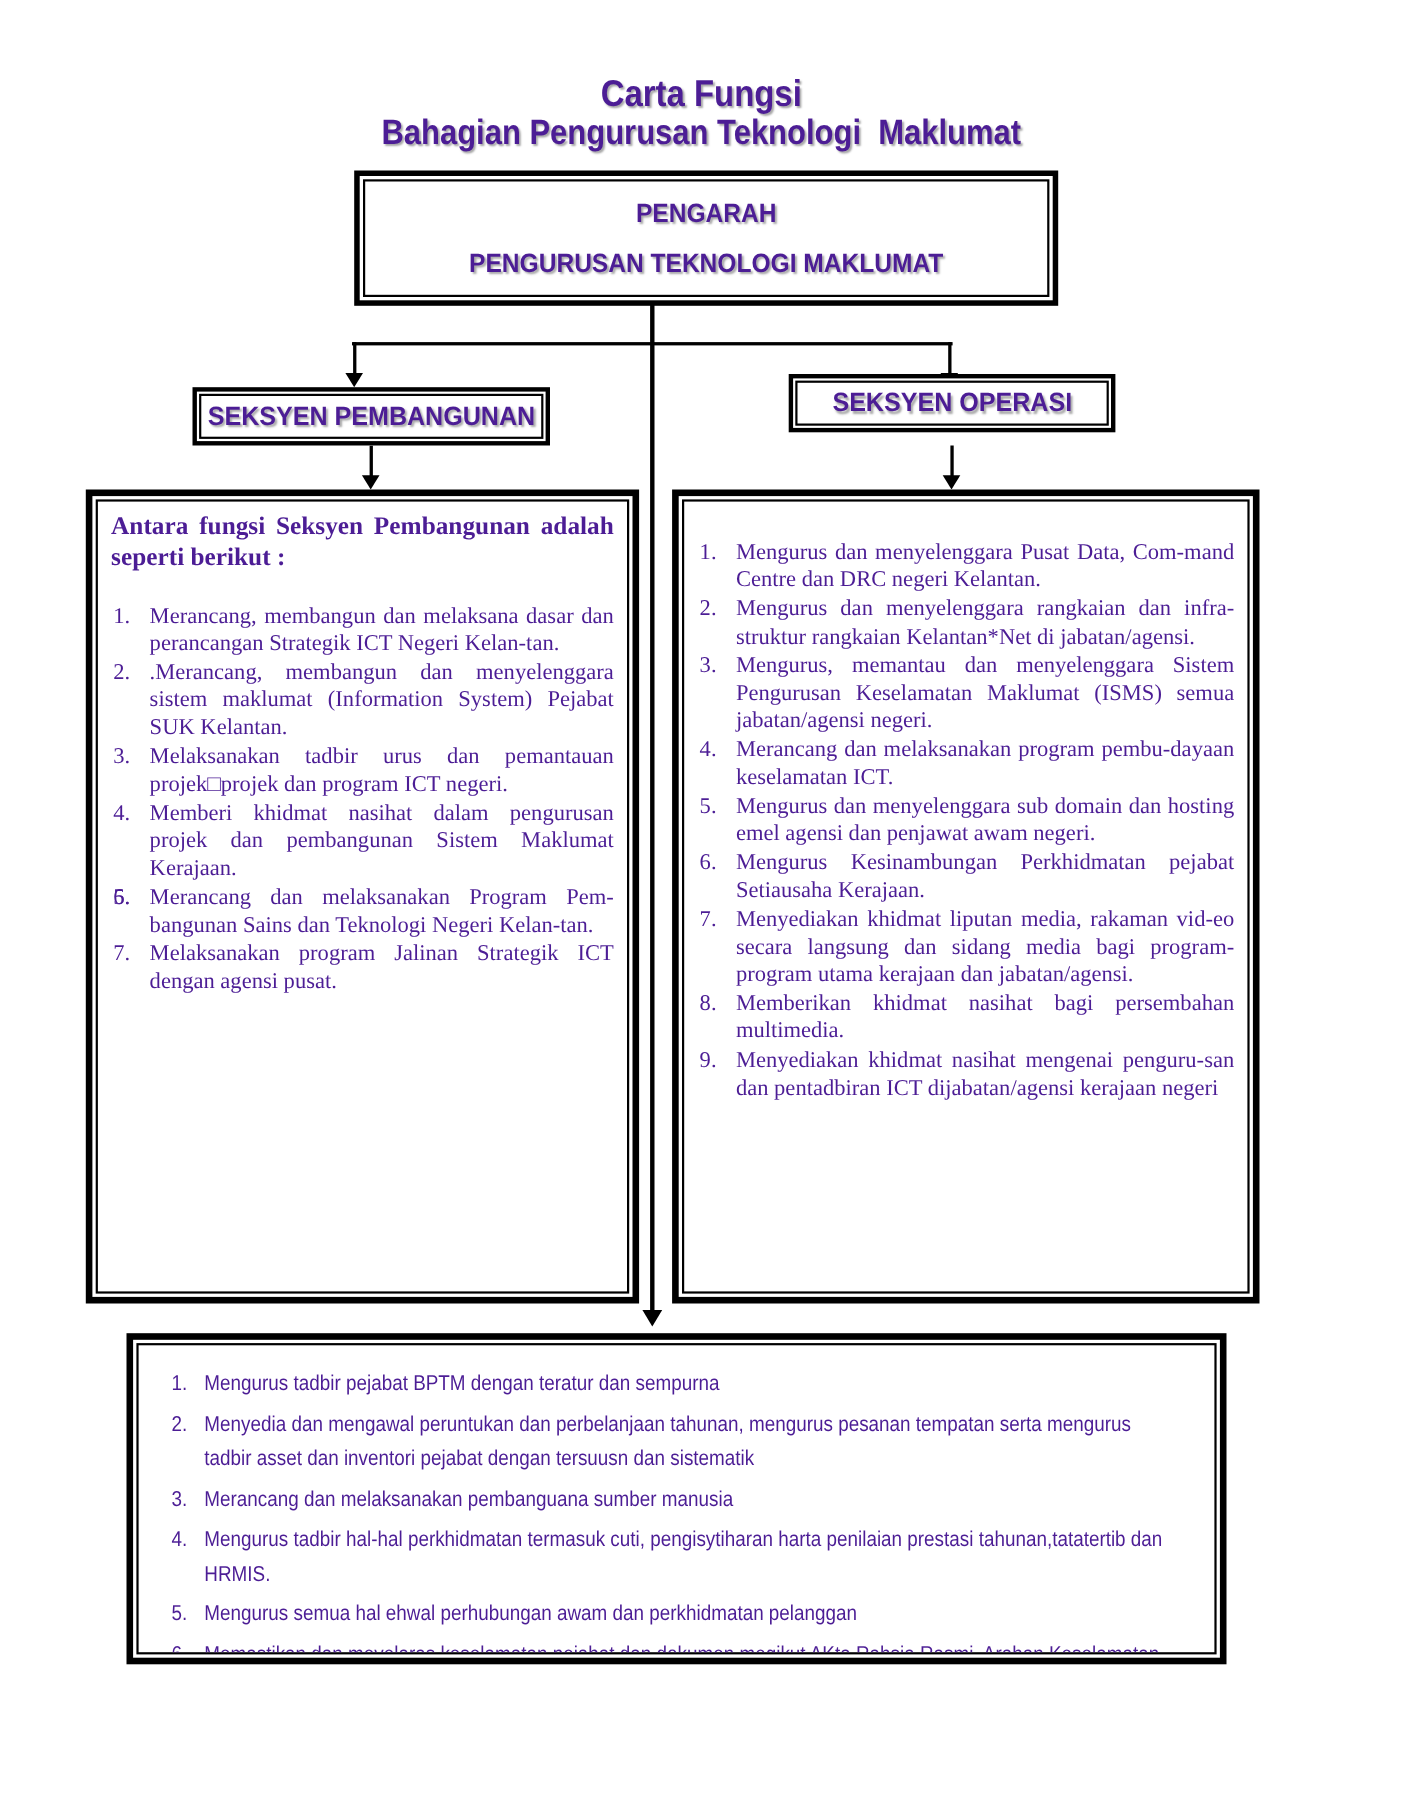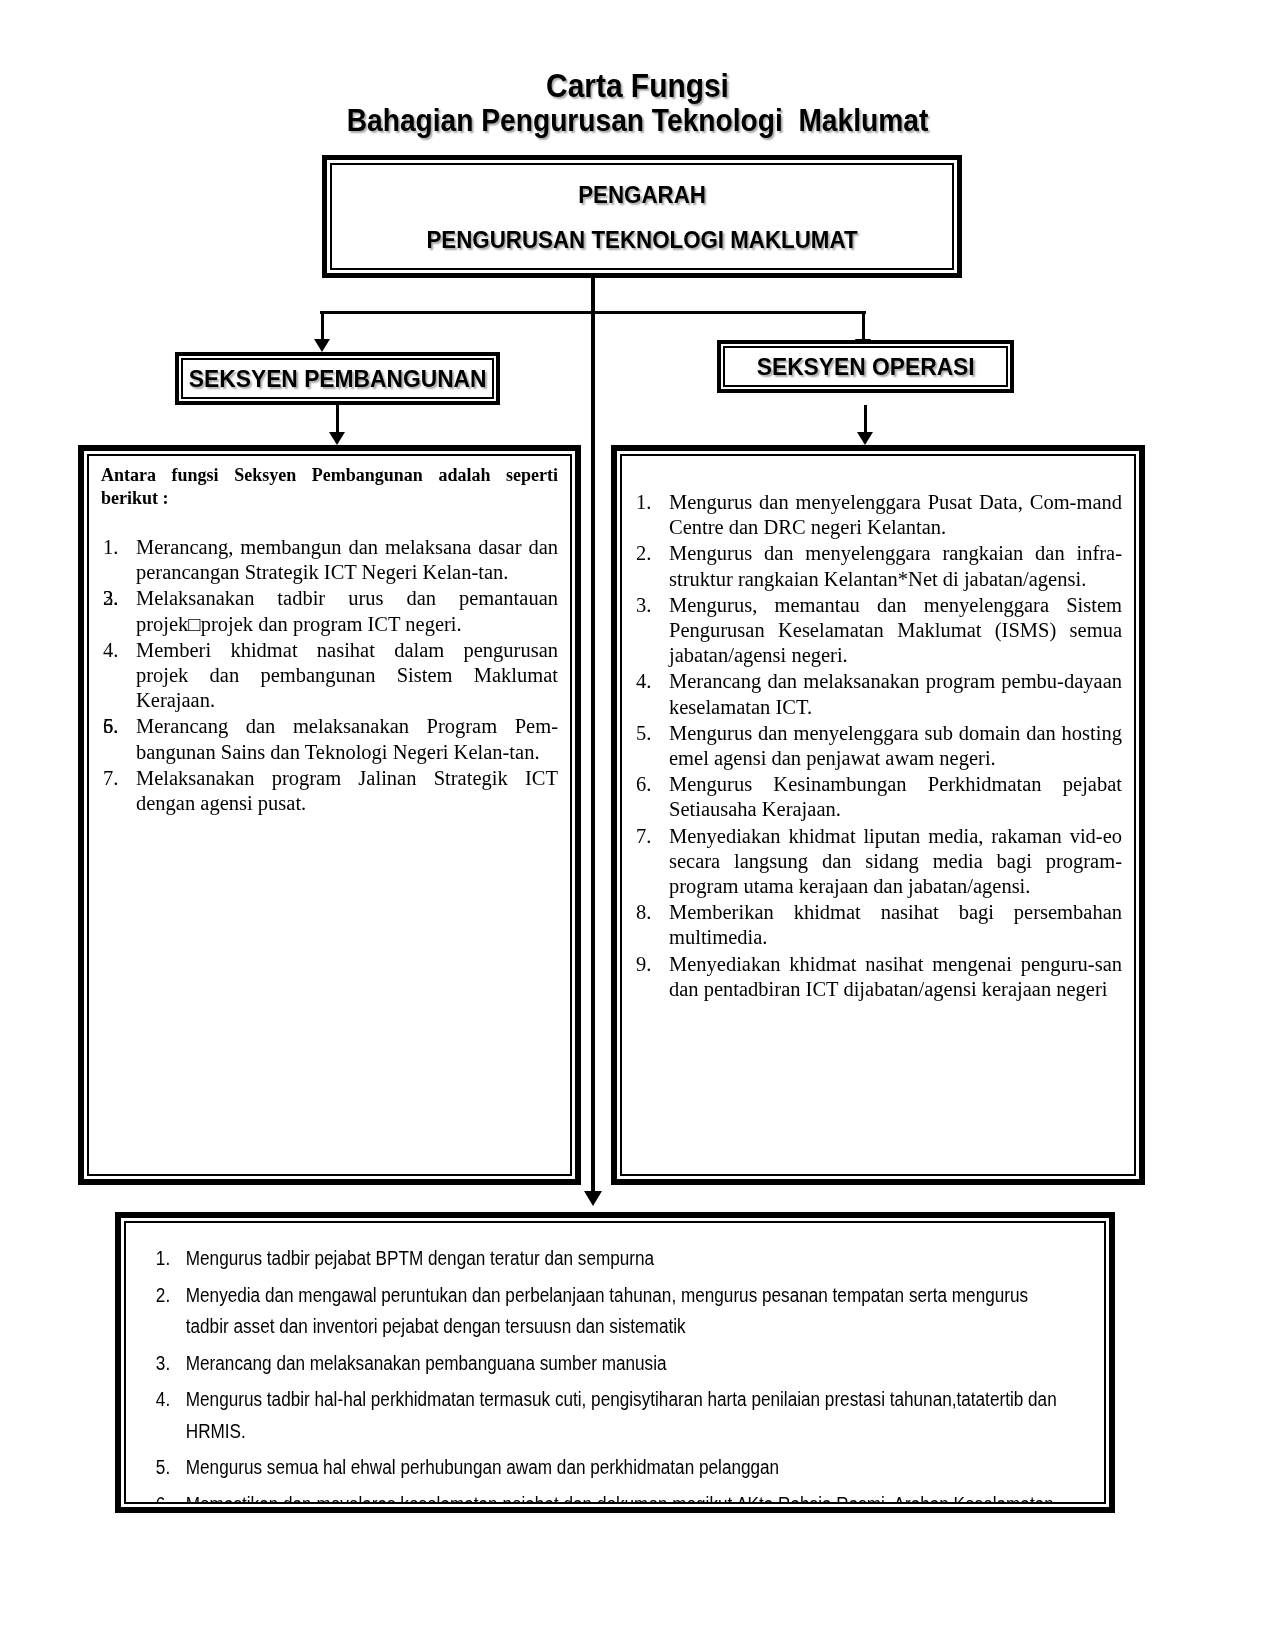--- a/index.html
+++ b/index.html
@@ -1,18 +1,18 @@
 <!DOCTYPE html>
 <html><head>
 <meta charset="utf-8">
 <style>
   html,body { margin:0; padding:0; background:#fff; }
   #page {
     position:relative; width:1275px; height:1650px; background:#fff;
-    color:#000000; font-family:"Liberation Serif", serif; overflow:hidden;
+    color:#4c1d95; font-family:"Liberation Serif", serif; overflow:hidden;
   }
   
   .title-line {
     position:absolute; left:0; right:0; text-align:center;
     font-family:"Liberation Sans", sans-serif; font-weight:700;
     transform:scaleX(0.88);
     text-shadow:2px 2px 2px rgba(0,0,0,0.35);
     white-space:pre;
   }
   .title1 { top:66px;  font-size:34px; }
@@ -45,21 +45,21 @@
     font-family:"Liberation Sans", sans-serif; font-weight:700; font-size:24px;
     transform:scaleX(0.95); text-shadow:2px 2px 2px rgba(0,0,0,0.35);
     white-space:nowrap;
   }
 
   .big-box-left  { left:78px;  top:445px; width:503px; height:740px; }
   .big-box-right { left:611px; top:445px; width:534px; height:740px; }
   .big-box-left .inner, .big-box-right .inner { padding:8px 12px 0 12px; }
 
   .intro {
-    font-weight:700; font-size:18px; line-height:1.25;
+    font-weight:700; font-size:23px; line-height:1.25;
     text-align:justify; margin:0;
   }
   .s-list { margin-top:26px; font-size:20.5px; line-height:1.23; }
   .s-item { position:relative; padding-left:35px; text-align:justify; margin:0 0 1px 0; }
   .s-item .num { position:absolute; left:2px; top:0; }
 
   
   .admin-box { left:115px; top:1212px; width:1000px; height:301px; }
   .admin-box .inner { padding:20px 0 0 14px; overflow:hidden; }
   .b-list {
@@ -120,21 +120,21 @@
     <div class="inner">
       <div class="sec-label">SEKSYEN OPERASI</div>
     </div>
   </div>
 
   <div class="dbl b6 big-box-left">
     <div class="inner">
       <p class="intro">Antara fungsi Seksyen Pembangunan adalah seperti berikut :</p>
       <div class="s-list">
           <div class="s-item"><span class="num">1.</span><span class="txt">Merancang, membangun dan melaksana dasar dan perancangan Strategik ICT Negeri Kelan-tan.</span></div>
-          <div class="s-item"><span class="num">2.</span></div>
+          <div class="s-item"><span class="num">2.</span><span class="txt">.Merancang, membangun dan menyelenggara sistem maklumat (Information System) Pejabat SUK Kelantan.</span></div>
           <div class="s-item"><span class="num">3.</span><span class="txt">Melaksanakan tadbir urus dan pemantauan projek□projek dan program ICT negeri.</span></div>
           <div class="s-item"><span class="num">4.</span><span class="txt">Memberi khidmat nasihat dalam pengurusan projek dan pembangunan Sistem Maklumat Kerajaan.</span></div>
           <div class="s-item"><span class="num">5.</span></div>
           <div class="s-item"><span class="num">6.</span><span class="txt">Merancang dan melaksanakan Program Pem-bangunan Sains dan Teknologi Negeri Kelan-tan.</span></div>
           <div class="s-item"><span class="num">7.</span><span class="txt">Melaksanakan program Jalinan Strategik ICT dengan agensi pusat.</span></div>
         </div>
     </div>
   </div>
 
   <div class="dbl b6 big-box-right">

